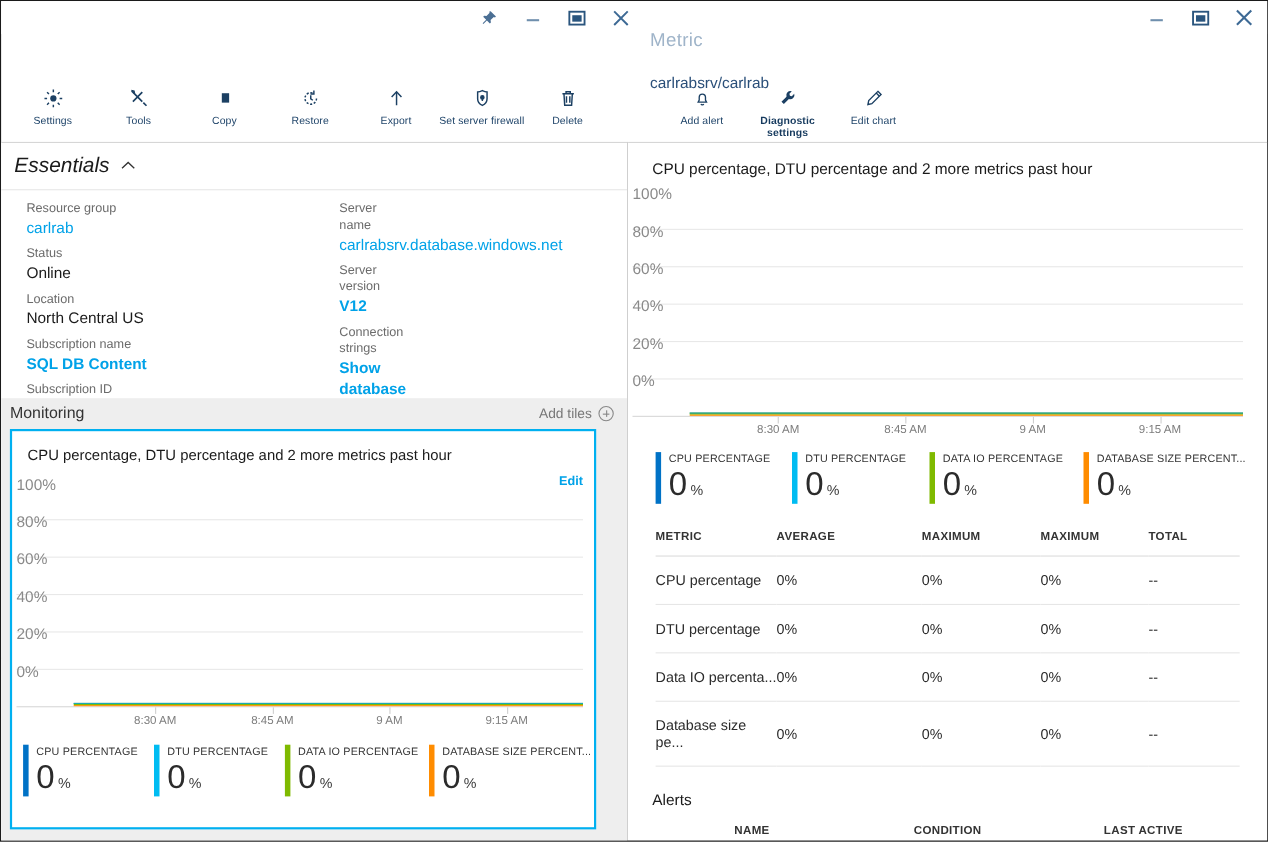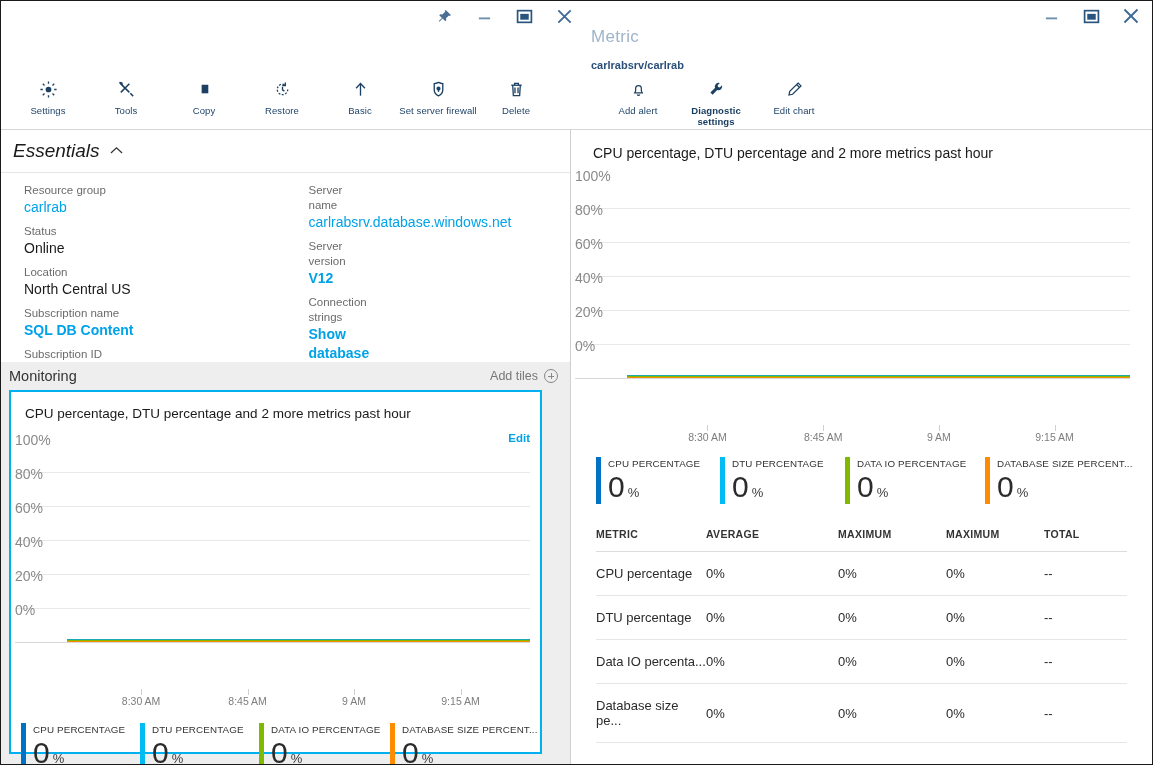--- a/index.html
+++ b/index.html
@@ -39,22 +39,22 @@
   .blade-title {
     position: absolute; left: 590px; top: 26px;
     width: 300px;
   }
   .blade-title .t1 {
     font-size: 17px; color: #9fb4c9; letter-spacing: .3px;
     line-height: 20px;
     filter: blur(0.4px);
   }
   .blade-title .t2 {
-    font-size: 11px; font-weight: bold; color: #2a4f79;
-    line-height: 16px; margin-top: 10px;
+    font-size: 14px; font-weight: normal; color: #2a4f79;
+    line-height: 16px; margin-top: 20px;
     filter: blur(0.4px);
   }
 
   
   .cmdbar {
     position: absolute; top: 75px;
     display: flex; align-items: flex-start;
   }
   .cmdbar.left { left: 8px; }
   .cmdbar.right { left: 598px; }
@@ -175,21 +175,21 @@
   .chart .grow:last-child { border-bottom: none; }
   .chart .ylab {
     position: absolute; left: 0; top: -7px; width: 46px;
     text-align: left; font-size: 14px; color: #8a8a8a;
   }
   .series-band {
     position: absolute; left: 52px; right: 0; height: 4px;
   }
   .sline { position: absolute; left: 0; right: 0; height: 2px; }
   .xaxis {
-    position: relative; height: 22px; margin-left: 52px; margin-top: 46px;
+    position: relative; height: 22px; margin-left: 52px;
   }
   .xtick {
     position: absolute; top: 0; width: 1px; height: 6px; background: #cfcfcf;
   }
   .xlab {
     position: absolute; top: 6px; font-size: 10.5px; color: #7d7d7d;
     transform: translateX(-50%);
   }
 
   
@@ -349,21 +349,21 @@
     </div>
     <div class="cmd">
       <div class="ci">
         <svg width="19" height="19" viewBox="0 0 20 20">
             <g fill="none" stroke="#1c4063" stroke-width="1.4">
               <path d="M10 16.5V4"></path>
               <path d="M5.3 8.6L10 3.6l4.7 5"></path>
             </g>
           </svg>
       </div>
-      <div class="cl">Basic</div>
+      <div class="cl">Export</div>
     </div>
     <div class="cmd">
       <div class="ci">
         <svg width="19" height="19" viewBox="0 0 20 20">
             <g fill="none" stroke="#1c4063" stroke-width="1.4">
               <path d="M10 2.5c2 1 3.5 1.3 4.5 1.3v6.4c0 3.4-2.4 5.5-4.5 6.4-2.1-.9-4.5-3-4.5-6.4V3.8c1 0 2.5-.3 4.5-1.3z"></path>
               <circle cx="10" cy="9" r="1.5" fill="#1c4063"></circle>
               <path d="M10 10.3v2.2"></path>
             </g>
           </svg>

